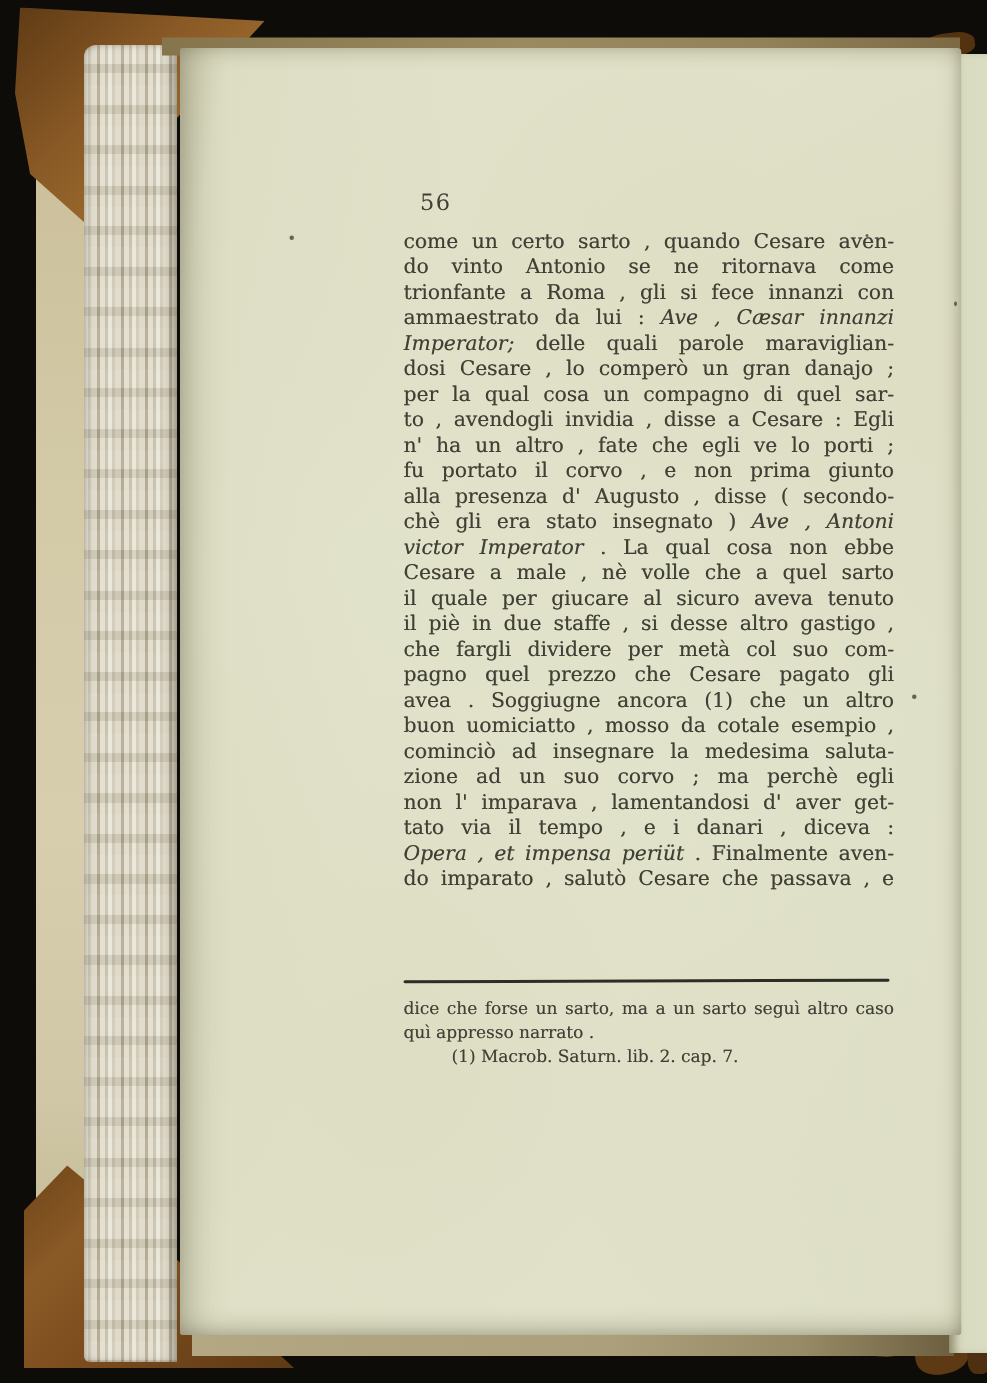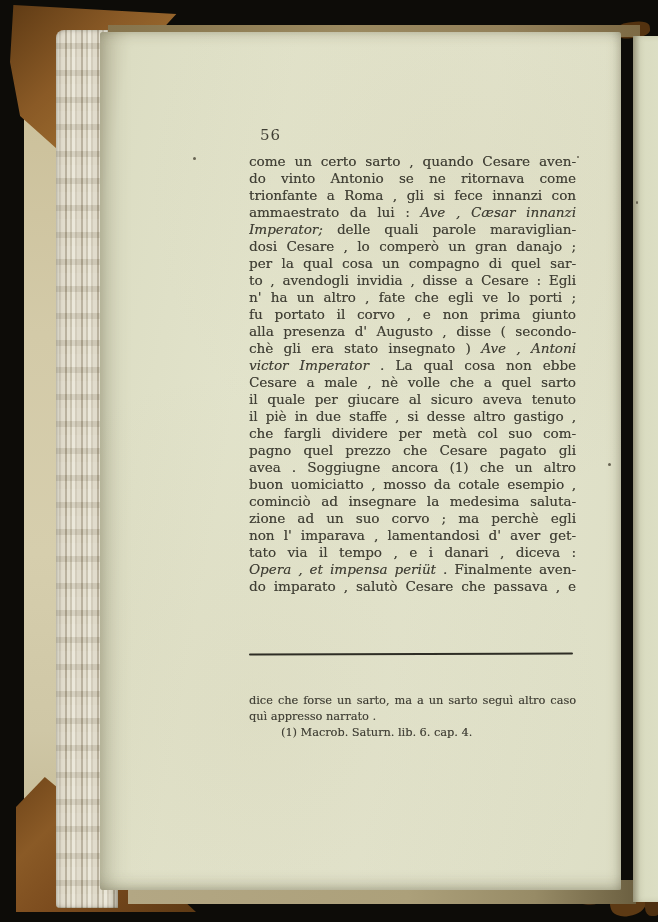--- a/index.html
+++ b/index.html
@@ -63,21 +63,21 @@
     background:linear-gradient(90deg,#b3a784,#aca07a 55%,#978b66 80%,#6b5f40);
   }
   
   .next-page{
     position:absolute;left:633px;top:36px;width:25px;height:866px;
     background:linear-gradient(90deg,#c4c2a6 0,#d9dbc0 7px,#dcdec4 100%);
     box-shadow:inset 6px 0 8px -4px rgba(100,95,70,.65);
   }
   
   .page{
-    position:absolute;left:100px;top:32px;width:521px;height:858px;
+    position:absolute;left:120px;top:32px;width:521px;height:858px;
     background:
       radial-gradient(circle at 70% 18%,rgba(190,180,140,.12),transparent 40%),
       radial-gradient(circle at 30% 80%,rgba(180,170,130,.10),transparent 45%),
       linear-gradient(100deg,#cfcdb2 0%,#dcddc3 5%,var(--paper,#e2e3cb) 30%,#e3e4cd 60%,#dddec5 100%);
     box-shadow:
       inset 16px 0 24px -12px rgba(95,90,65,.45),
       inset -8px 0 14px -9px rgba(95,90,65,.55),
       inset 0 -12px 18px -12px rgba(95,90,65,.45),
       inset 0 8px 14px -10px rgba(110,100,70,.35);
     border-radius:2px 3px 2px 2px;
@@ -98,21 +98,20 @@
   }
   .text-line .it{font-style:italic;}
   .footnote-rule{
     position:absolute;left:149px;top:621px;width:324px;height:2.4px;
     background:#2e2d25;transform:rotate(-.2deg);border-radius:1px;
   }
   .footnote-block{
     position:absolute;left:149px;top:633px;width:327px;
     color:var(--ink,#45443a);
     text-shadow:.2px .2px 0 rgba(60,58,48,.45);
-    margin-top:28px;
   }
   .footnote-line{
     height:16px;overflow:hidden;
     font-size:11.3px;line-height:16px;text-align:left;
   }
   .footnote-line.justify{text-align:justify;text-align-last:justify;-moz-text-align-last:justify;}
   .footnote-line.indent{padding-left:32px;}
   
   .speck{position:absolute;width:3px;height:3px;border-radius:50%;background:#4a4536;opacity:.8;}
   .speck.s1{left:193px;top:157px;}
@@ -163,21 +162,21 @@
         <div class="text-line"><span>zione ad un suo corvo ; ma perchè egli</span></div>
         <div class="text-line"><span>non l' imparava , lamentandosi d' aver get-</span></div>
         <div class="text-line"><span>tato via il tempo , e i danari , diceva :</span></div>
         <div class="text-line"><span class="it">Opera , et impensa periüt</span><span> . Finalmente aven-</span></div>
         <div class="text-line"><span>do imparato , salutò Cesare che passava , e</span></div>
       </div>
     <div class="footnote-rule"></div>
     <div class="footnote-block" id="footnote">
         <div class="footnote-line justify">dice che forse un sarto, ma a un sarto seguì altro caso</div>
         <div class="footnote-line">quì appresso narrato .</div>
-        <div class="footnote-line indent">(1) Macrob. Saturn. lib. 6. cap. 4.</div>
+        <div class="footnote-line indent">(1) Macrob. Saturn. lib. 2. cap. 7.</div>
       </div>
   </div>
 
   <div class="speck s1"></div>
   <div class="speck s2"></div>
   <div class="speck s3"></div>
   <div class="speck s4"></div>
 </div>
 
 </body></html>

